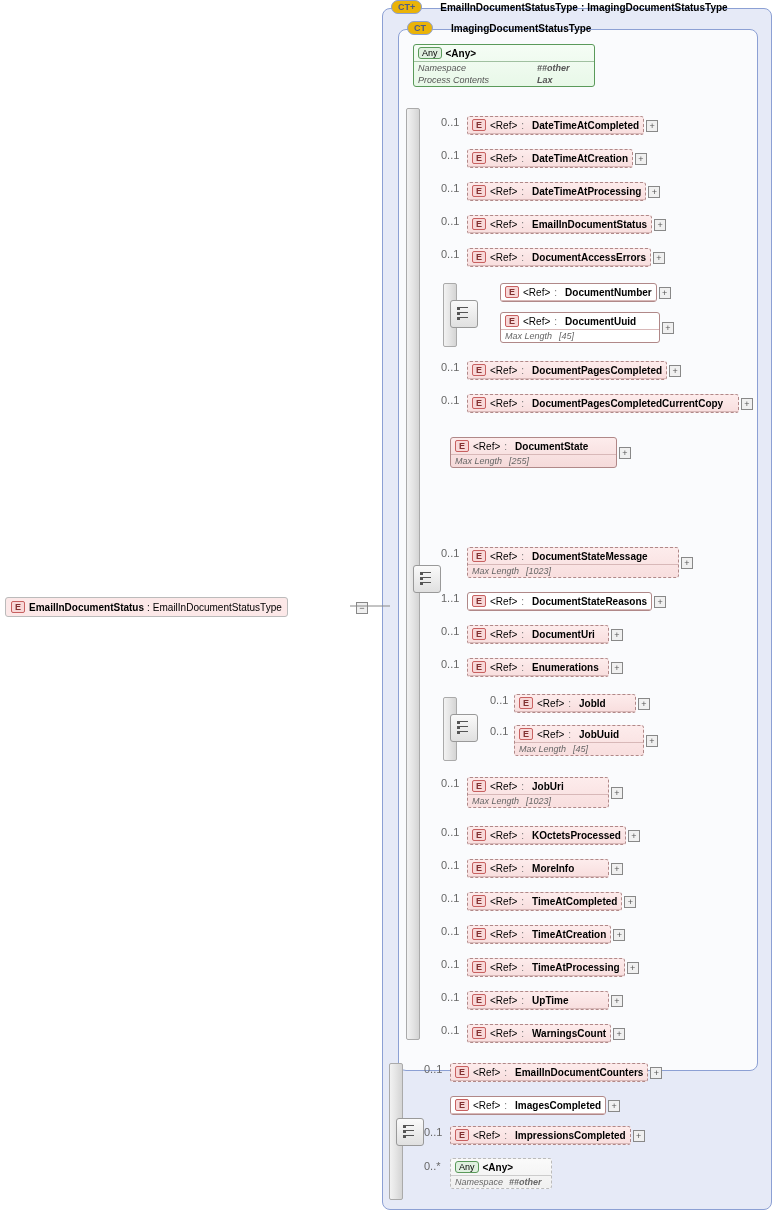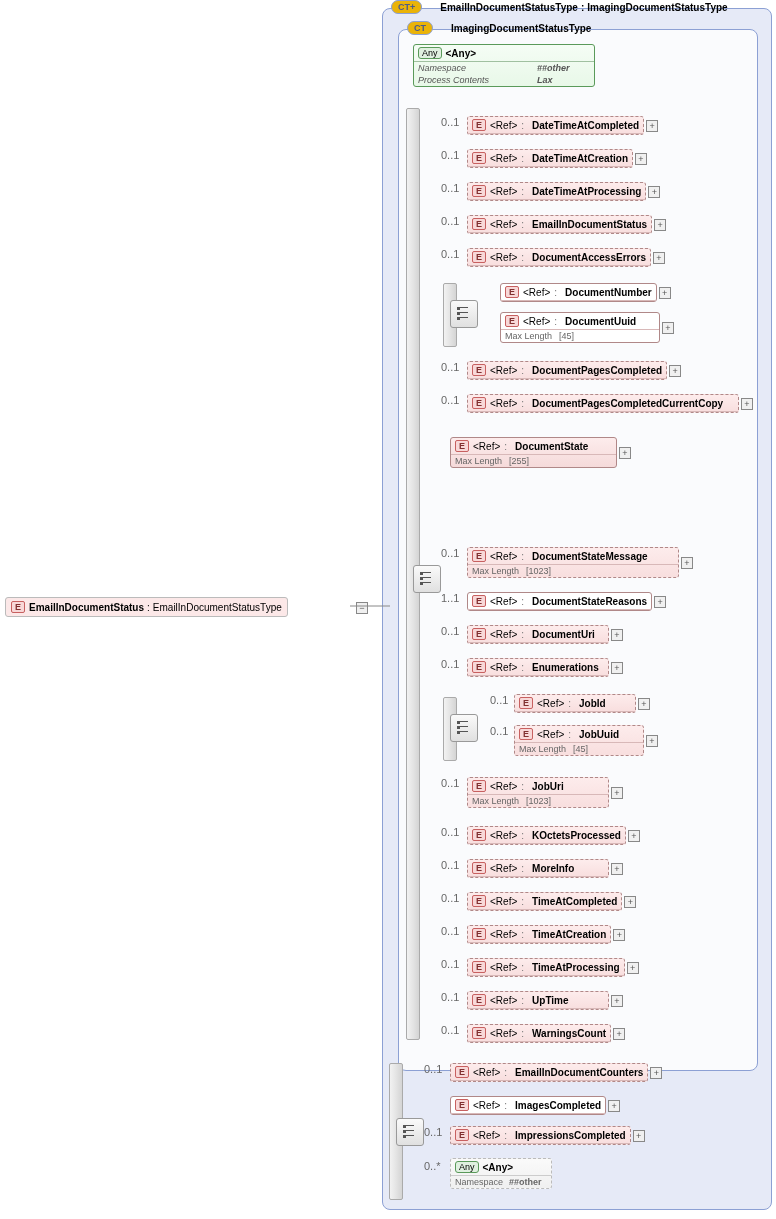--- a/index.html
+++ b/index.html
@@ -20,21 +20,21 @@
 .seq-box{position:absolute;width:26px;height:26px;border:1px solid #999;border-radius:3px;background:linear-gradient(#fafafa,#e0e0e0);display:flex;align-items:center;justify-content:center}
 .seq-dots{width:14px;height:14px;position:relative}
 .seq-dots::before{content:"";position:absolute;left:0;top:0;width:3px;height:3px;background:#555;box-shadow:0 5px #555,0 10px #555}
 .seq-dots::after{content:"";position:absolute;left:3px;top:0;width:8px;height:1px;background:#555;box-shadow:0 5px #555,0 10px #555}
 .occur{position:absolute;font-size:11px;color:#666}
 .ref-row{position:absolute;display:flex;align-items:stretch}
 .ref-box{border:1px dashed #b08888;border-radius:3px;background:linear-gradient(#fdecec,#f8dede);display:flex;flex-direction:column;min-width:140px}
 .ref-hdr{display:flex;align-items:center;padding:2px 4px;border-bottom:1px solid #d8b8b8}
 .ref-name{font-weight:bold;margin-left:4px}
 .ref-sep{margin:0 4px;color:#777}
-.ref-meta{font-size:9px;color:#666;padding:1px 4px;display:flex}
+.ref-meta{font-size:9px;color:#666;font-style:italic;padding:1px 4px;display:flex}
 .ref-meta .k{width:54px}
 .solid{border-style:solid}
 .white{background:#fff}
 .expand{width:10px;height:10px;border:1px solid #888;background:#f0f0f0;display:flex;align-items:center;justify-content:center;font-size:9px;color:#555;margin-left:2px;align-self:center}
 .any2{position:absolute;border:1px dashed #bbb;border-radius:3px;background:linear-gradient(#fafafa,#f0f0f0);min-width:100px}
 .any2 .any-hdr{border-bottom:1px solid #ccc}
 svg.wire{position:absolute;pointer-events:none}
 </style>
 </head>
 <body>

